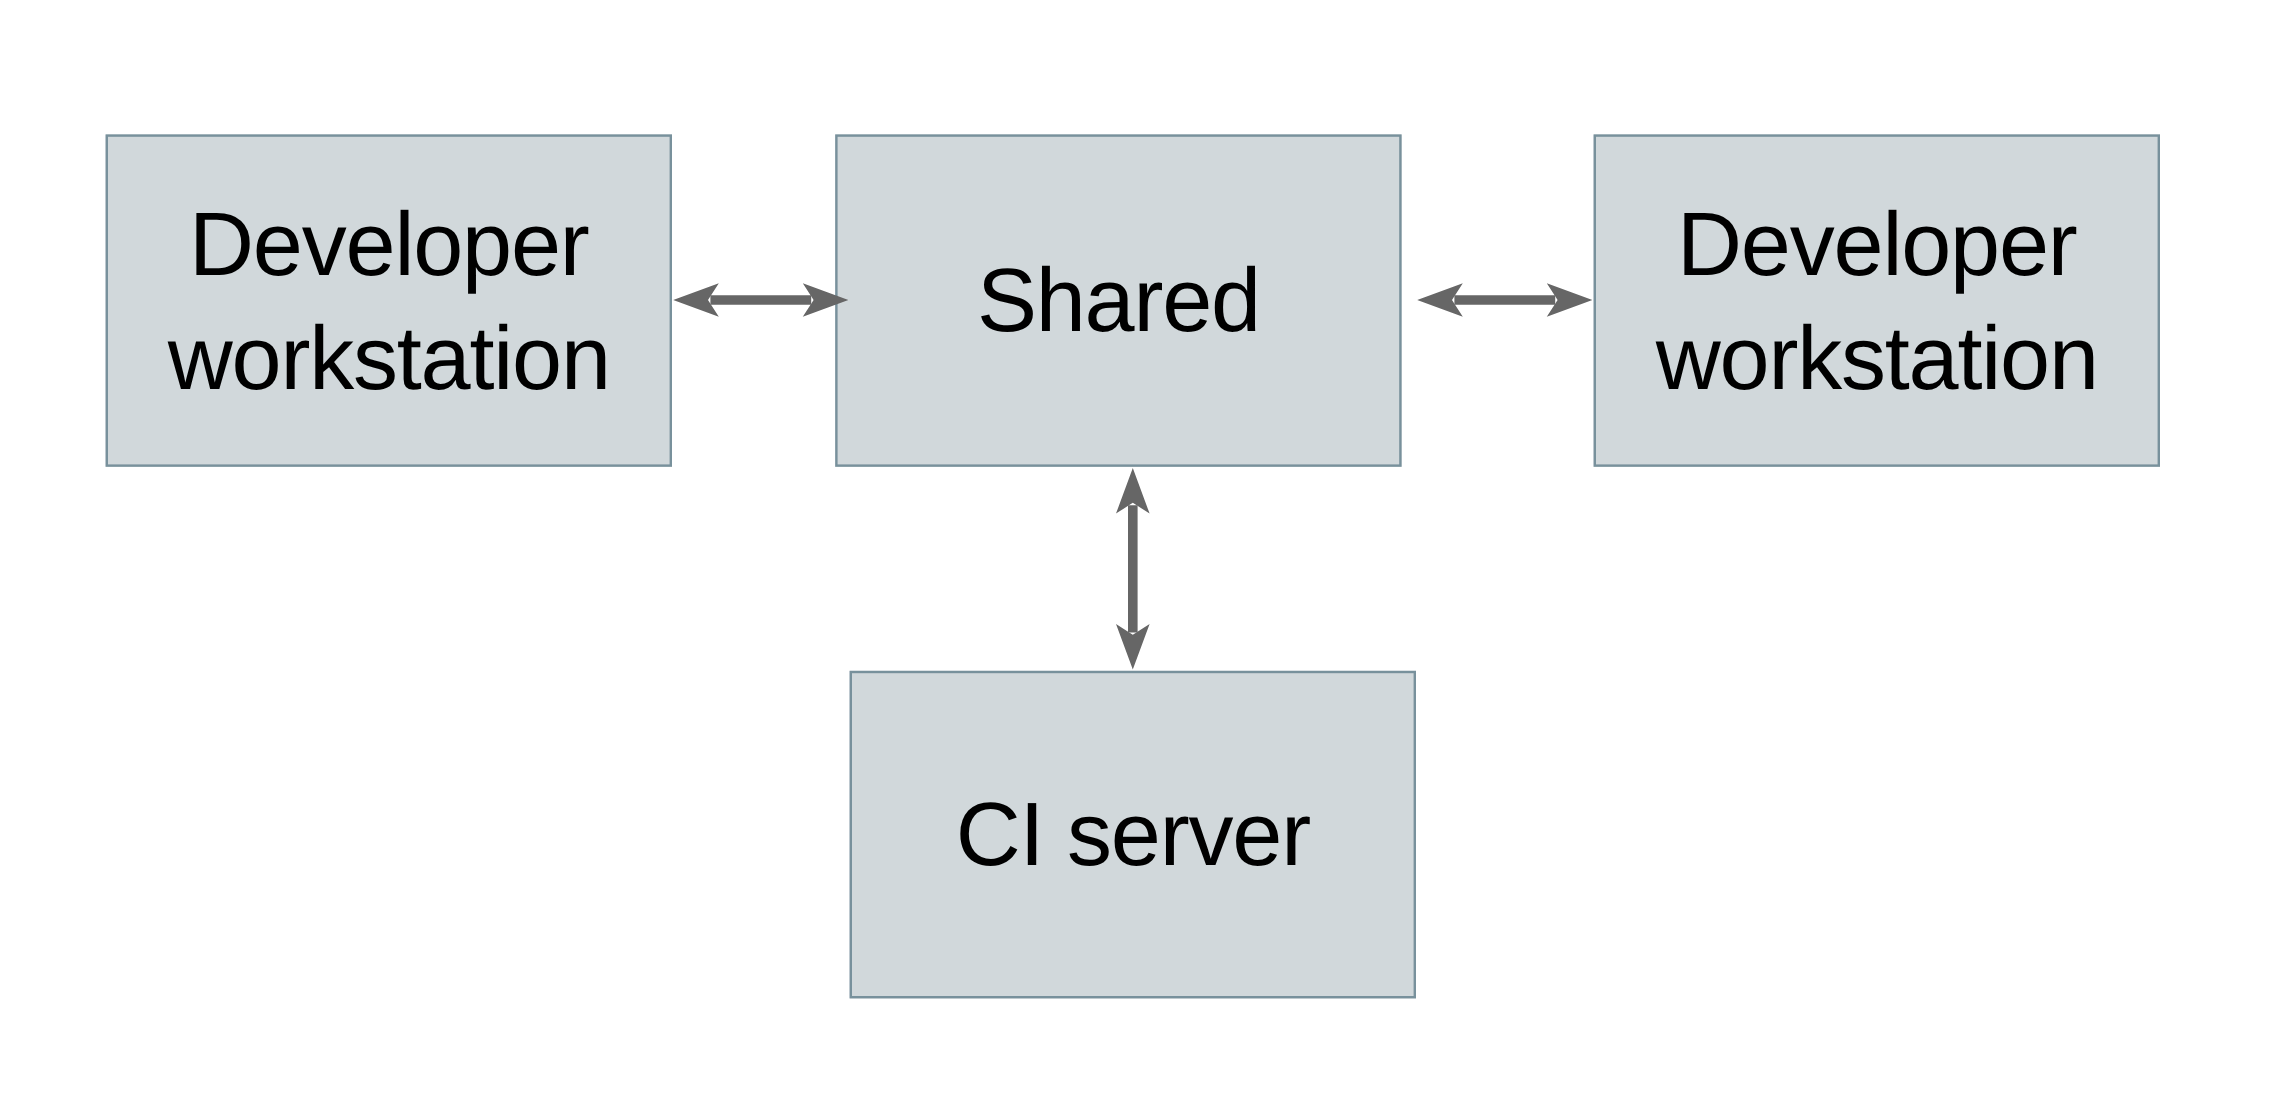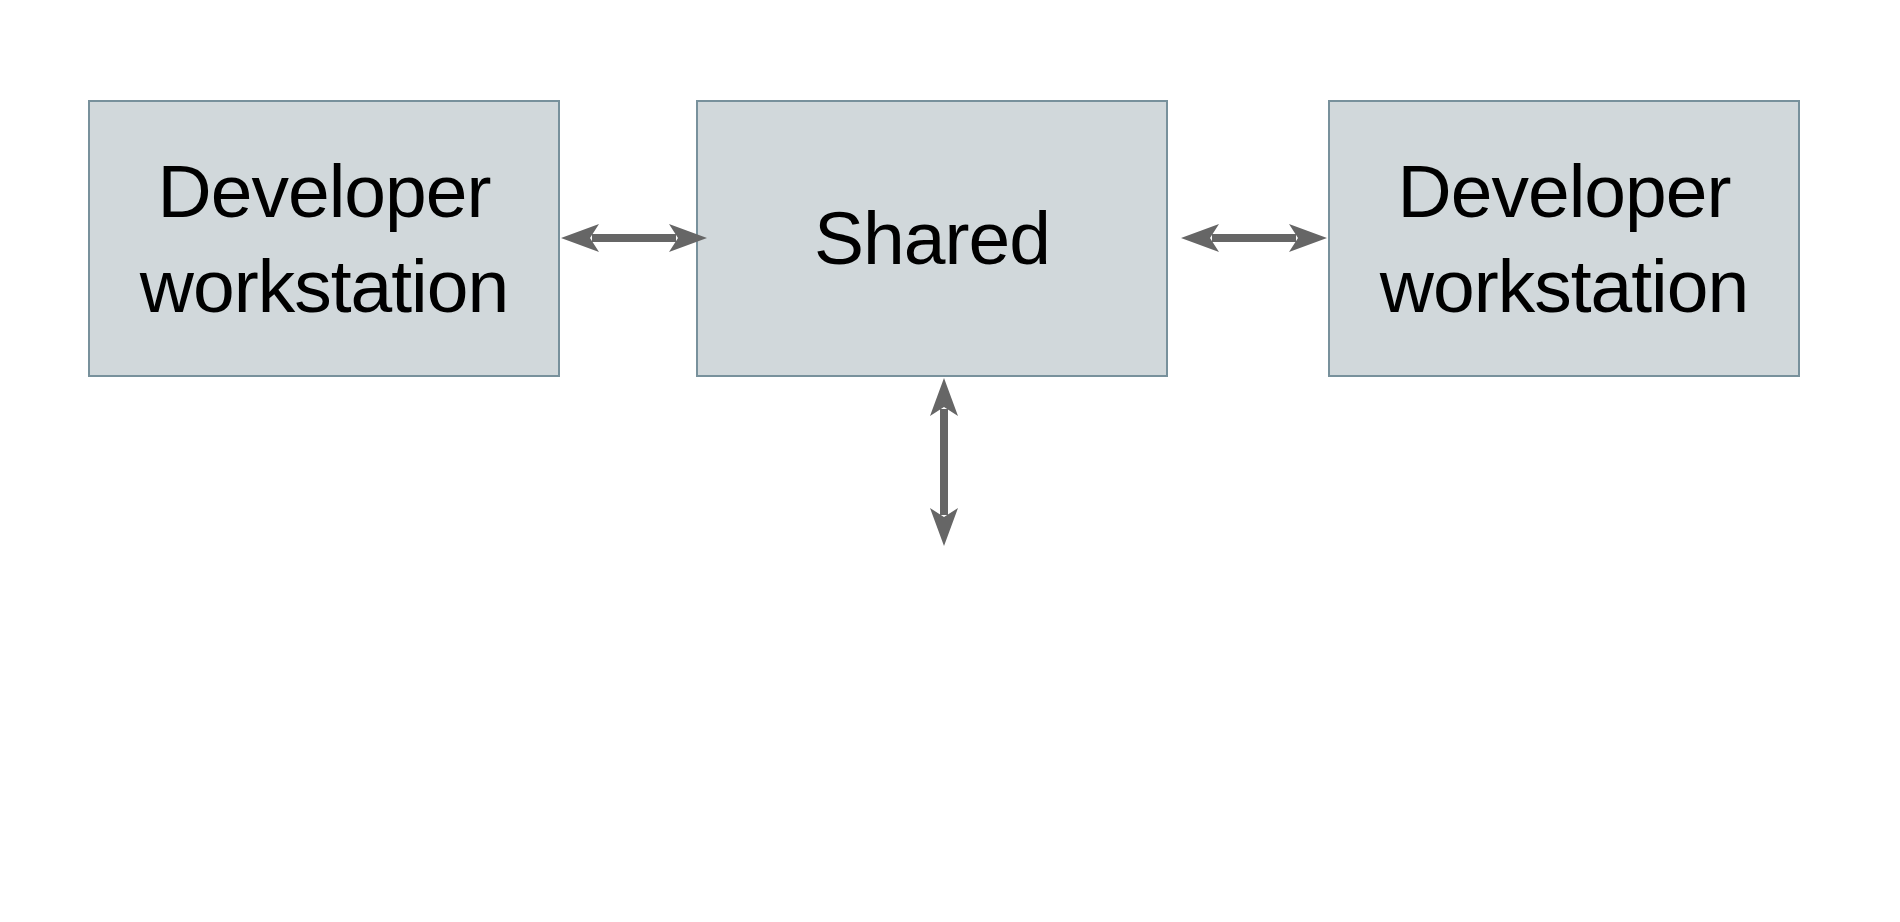--- a/index.html
+++ b/index.html
@@ -13,20 +13,21 @@
   html, body {
     background: var(--bg);
     font-family: "Liberation Sans", sans-serif;
     overflow: hidden;
   }
   .canvas {
     position: relative;
     width: 1900px;
     height: 880px;
     background: var(--bg);
+    margin-top: 12px;
   }
   .node {
     position: absolute;
     background: var(--node-fill);
     border: 2px solid var(--node-border);
     display: flex;
     flex-direction: column;
     align-items: center;
     justify-content: center;
     text-align: center;
@@ -60,20 +61,23 @@
 
   <div class="node" id="node-shared-cache">
     <span class="line">Shared</span>
   </div>
 
   <div class="node" id="node-developer-right">
     <span class="line">Developer</span>
     <span class="line">workstation</span>
   </div>
 
+  <div class="node" id="node-ci-server">
+    <span class="line">CI server</span>
+  </div>
 
   <svg class="arrow" id="arrow-left" viewBox="0 0 148 32" xmlns="http://www.w3.org/2000/svg">
     <line x1="32" y1="16" x2="116" y2="16" stroke="currentColor" stroke-width="8"></line>
     <polygon points="1,16 39,2 30,16 39,30" fill="currentColor"></polygon>
     <polygon points="147,16 109,2 118,16 109,30" fill="currentColor"></polygon>
   </svg>
 
   <svg class="arrow" id="arrow-right" viewBox="0 0 148 32" xmlns="http://www.w3.org/2000/svg">
     <line x1="32" y1="16" x2="116" y2="16" stroke="currentColor" stroke-width="8"></line>
     <polygon points="1,16 39,2 30,16 39,30" fill="currentColor"></polygon>

